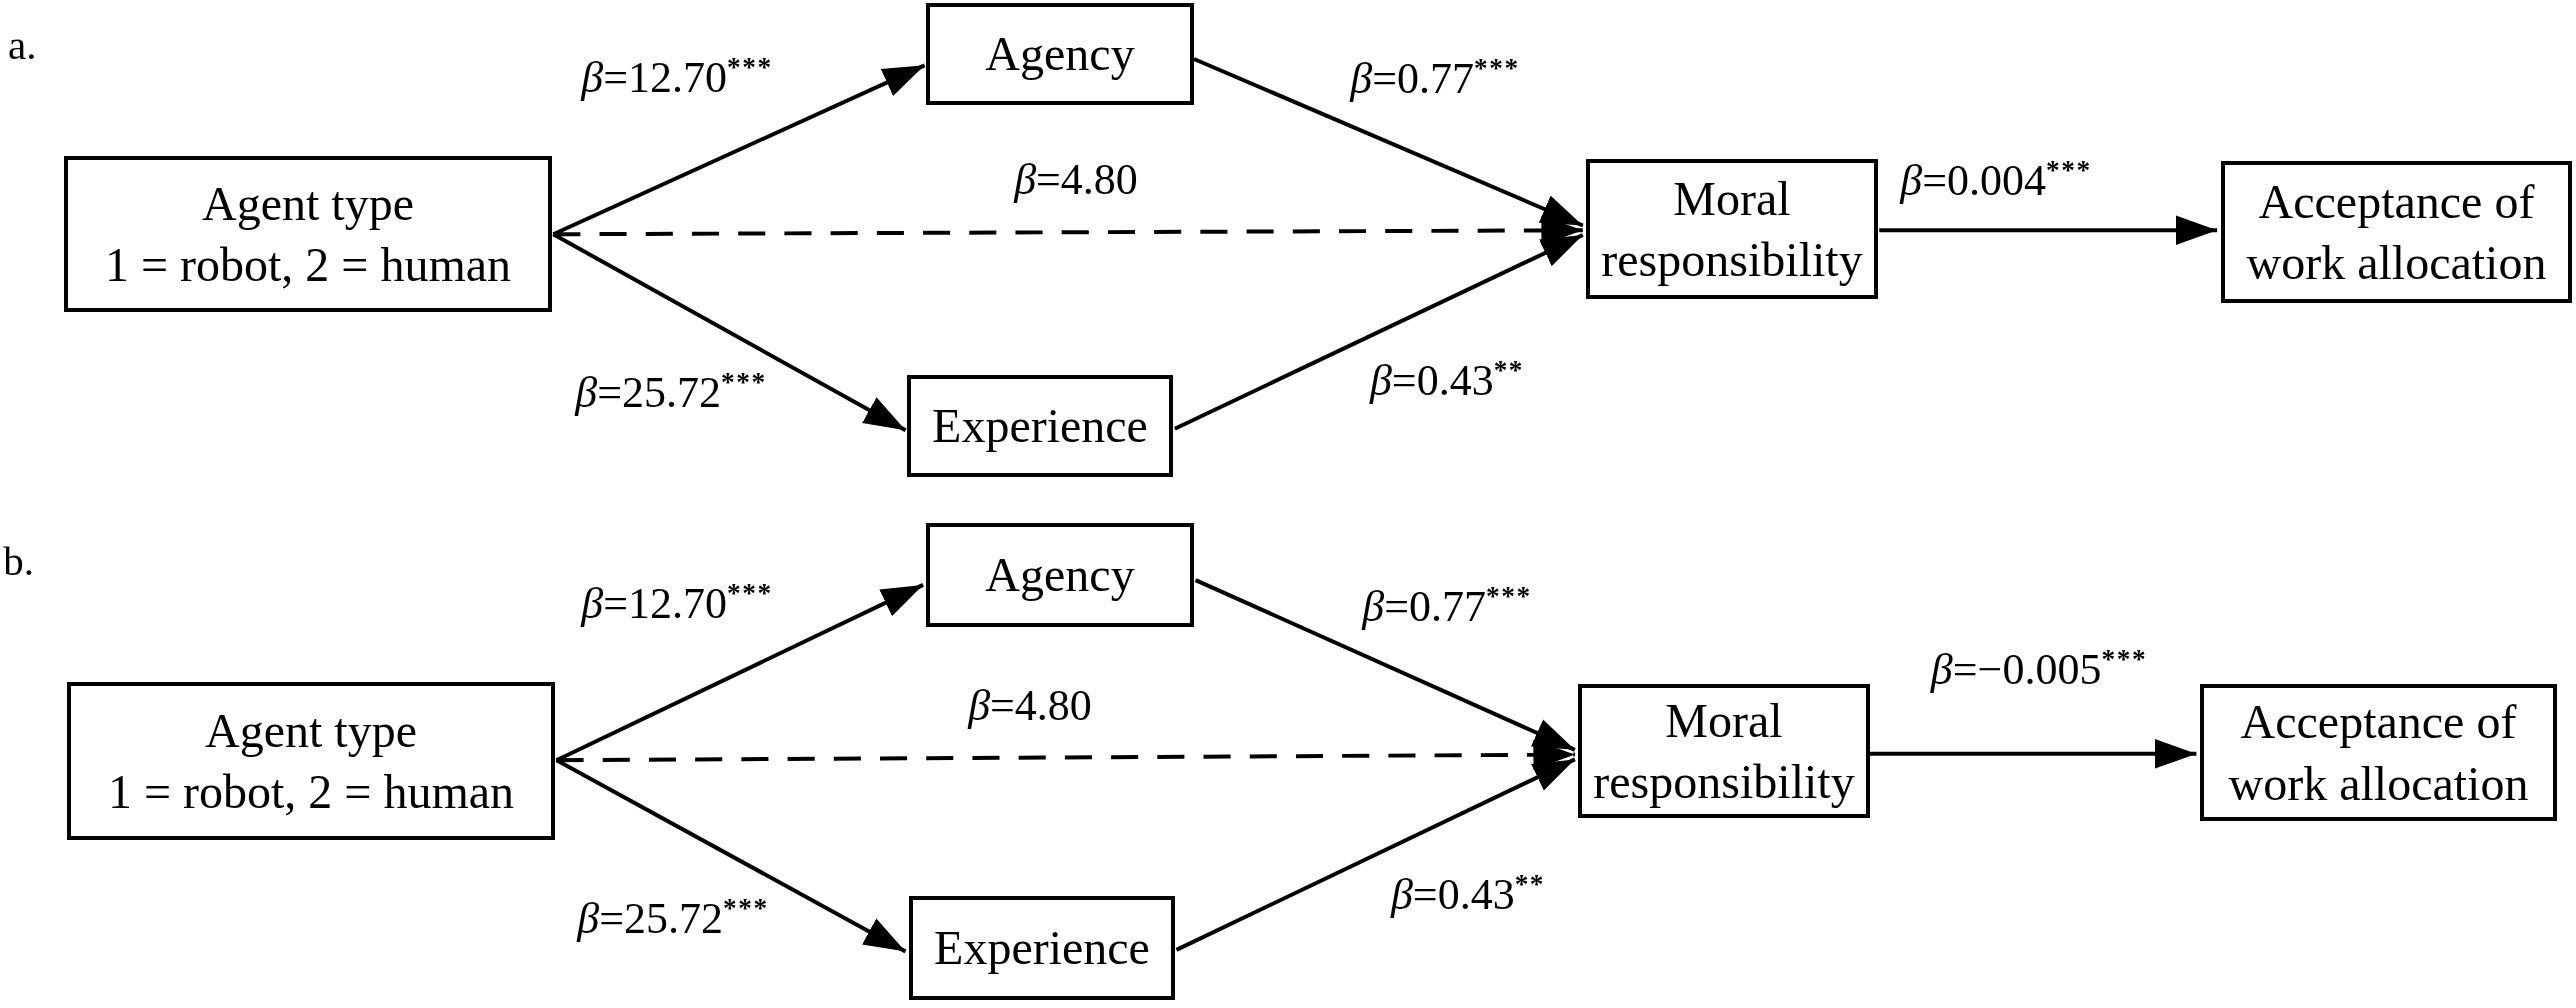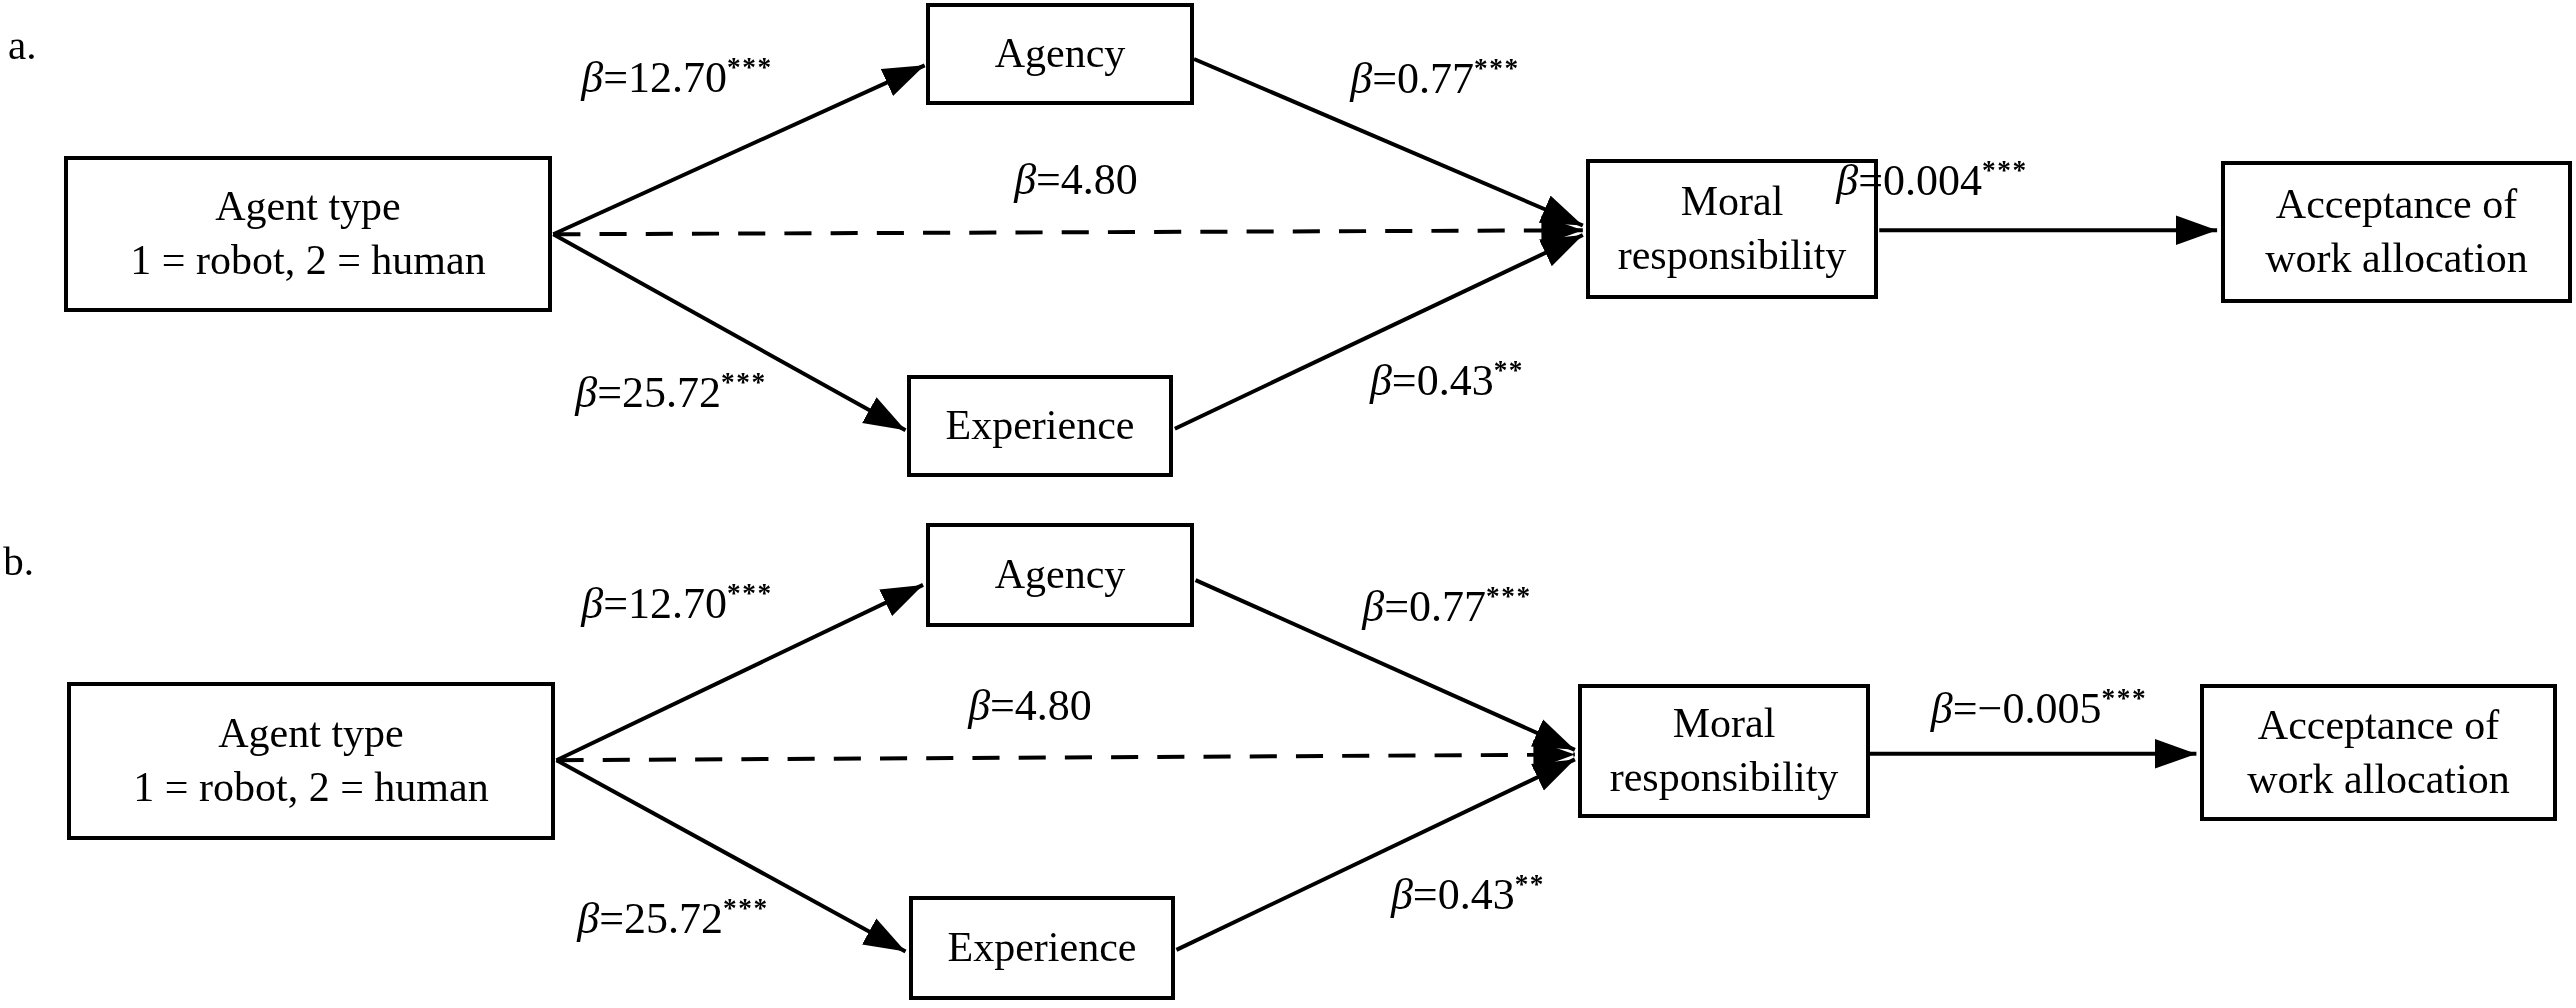--- a/index.html
+++ b/index.html
@@ -19,21 +19,21 @@
   }
   .node{
     position:absolute;
     box-sizing:border-box;
     border:4px solid #000;
     display:flex;
     flex-direction:column;
     align-items:center;
     justify-content:center;
     text-align:center;
-    font-size:42px;
+    font-size:48px;
     line-height:1.28;
     background:#fff;
   }
   .coef{
     position:absolute;
     transform:translate(-50%,-50%);
     font-size:44px;
     white-space:nowrap;
     font-family:Liberation Serif, serif;
   }
@@ -102,21 +102,21 @@
   </div>
 
   <div class="coef" style="left:1435px;top:78px">
     <span class="sym">β</span><span>=0.77</span><sup>***</sup>
   </div>
 
   <div class="coef" style="left:1076px;top:179px">
     <span class="sym">β</span><span>=4.80</span><sup></sup>
   </div>
 
-  <div class="coef" style="left:1932px;top:180px">
+  <div class="coef" style="left:1996px;top:180px">
     <span class="sym">β</span><span>=0.004</span><sup>***</sup>
   </div>
 
   <div class="coef" style="left:671px;top:392px">
     <span class="sym">β</span><span>=25.72</span><sup>***</sup>
   </div>
 
   <div class="coef" style="left:1447px;top:380px">
     <span class="sym">β</span><span>=0.43</span><sup>**</sup>
   </div>
@@ -151,21 +151,21 @@
   </div>
 
   <div class="coef" style="left:1447px;top:606px">
     <span class="sym">β</span><span>=0.77</span><sup>***</sup>
   </div>
 
   <div class="coef" style="left:1030px;top:705px">
     <span class="sym">β</span><span>=4.80</span><sup></sup>
   </div>
 
-  <div class="coef" style="left:2039px;top:708px">
+  <div class="coef" style="left:2039px;top:669px">
     <span class="sym">β</span><span>=−0.005</span><sup>***</sup>
   </div>
 
   <div class="coef" style="left:673px;top:918px">
     <span class="sym">β</span><span>=25.72</span><sup>***</sup>
   </div>
 
   <div class="coef" style="left:1468px;top:894px">
     <span class="sym">β</span><span>=0.43</span><sup>**</sup>
   </div>

